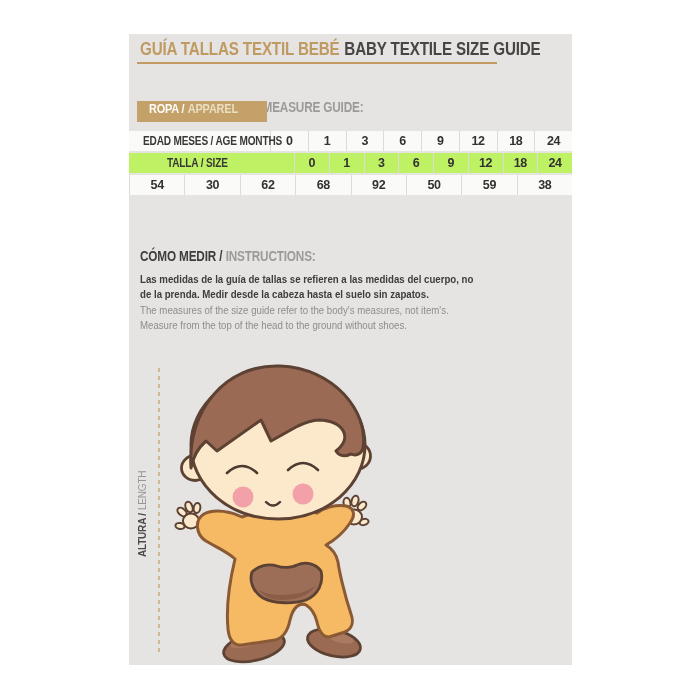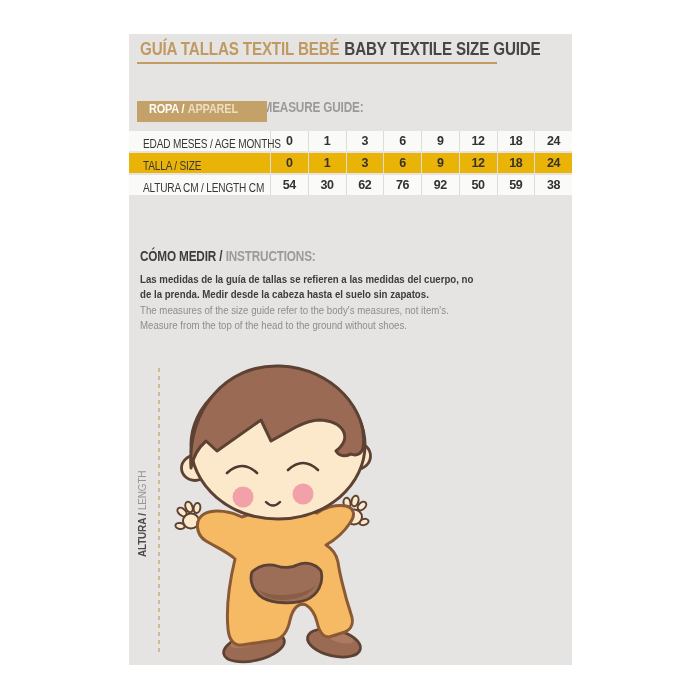--- a/index.html
+++ b/index.html
@@ -18,22 +18,22 @@
   .sec-heading{position:absolute;font-size:14px;font-weight:bold;white-space:nowrap;}
   .sec-heading .es{color:#3e3d3c;margin-right:4px;}
   .sec-heading .en{color:#9b9a98;font-weight:bold;}
 
   .badge{position:absolute;left:137px;top:101px;height:21px;background:#c4a169;padding:0 12px;display:flex;align-items:flex-start;font-size:13px;font-weight:bold;}
   .badge .es{color:#fdfcf9;margin-right:4px;}
   .badge .en{color:#eadfc2;}
 
   .size-table{position:absolute;left:129px;top:131px;width:443px;display:flex;flex-direction:column;gap:2px;}
   .trow{display:flex;height:20px;background:#fafaf9;}
-  .trow.alt{background:#eab308;}
-  .tlabel{width:141px;display:flex;align-items:flex-end;padding-left:14px;box-sizing:border-box;font-size:12px;font-weight:normal;color:#383837;overflow:visible;}
+  .trow.alt{background:#bef264;padding-left:24px;}
+  .tlabel{width:141px;display:flex;align-items:center;padding-left:14px;box-sizing:border-box;font-size:12px;font-weight:bold;color:#383837;overflow:visible;}
   .tcell{flex:1;display:flex;align-items:center;justify-content:center;font-size:12.5px;font-weight:bold;color:#333231;border-left:1px solid #dddcda;letter-spacing:-0.3px;}
 
   .para-block{position:absolute;left:140px;top:272px;width:520px;transform:scaleX(0.84);transform-origin:0 0;}
   .para{white-space:pre-line;line-height:15px;font-size:11.5px;margin:0 0 1px 0;}
   .para.es{font-weight:bold;color:#3e3d3c;}
   .para.en{font-weight:normal;color:#8e8d8b;}
 
   .vlabel{position:absolute;left:134px;top:446px;height:136px;width:16px;writing-mode:vertical-rl;transform:rotate(180deg);display:flex;align-items:center;justify-content:center;font-size:10px;white-space:nowrap;letter-spacing:-0.2px;}
   .vlabel .es{font-weight:bold;color:#4a4947;}
   .vlabel .en{font-weight:normal;color:#979694;}
@@ -84,27 +84,24 @@
         <div class="tcell">0</div>
         <div class="tcell">1</div>
         <div class="tcell">3</div>
         <div class="tcell">6</div>
         <div class="tcell">9</div>
         <div class="tcell">12</div>
         <div class="tcell">18</div>
         <div class="tcell">24</div>
       </div>
       <div class="trow">
-        <div class="tlabel">
-          <span class="cond">ALTURA CM / LENGTH CM</span>
-        </div>
         <div class="tcell">54</div>
         <div class="tcell">30</div>
         <div class="tcell">62</div>
-        <div class="tcell">76</div>
+        <div class="tcell">68</div>
         <div class="tcell">92</div>
         <div class="tcell">50</div>
         <div class="tcell">59</div>
         <div class="tcell">38</div>
       </div>
     </div>
 
   <div class="sec-heading" style="left:140px;top:248px;text-decoration:underline;">
     <span class="cond"><span class="es">CÓMO MEDIR /</span><span class="en">INSTRUCTIONS:</span></span>
   </div>

